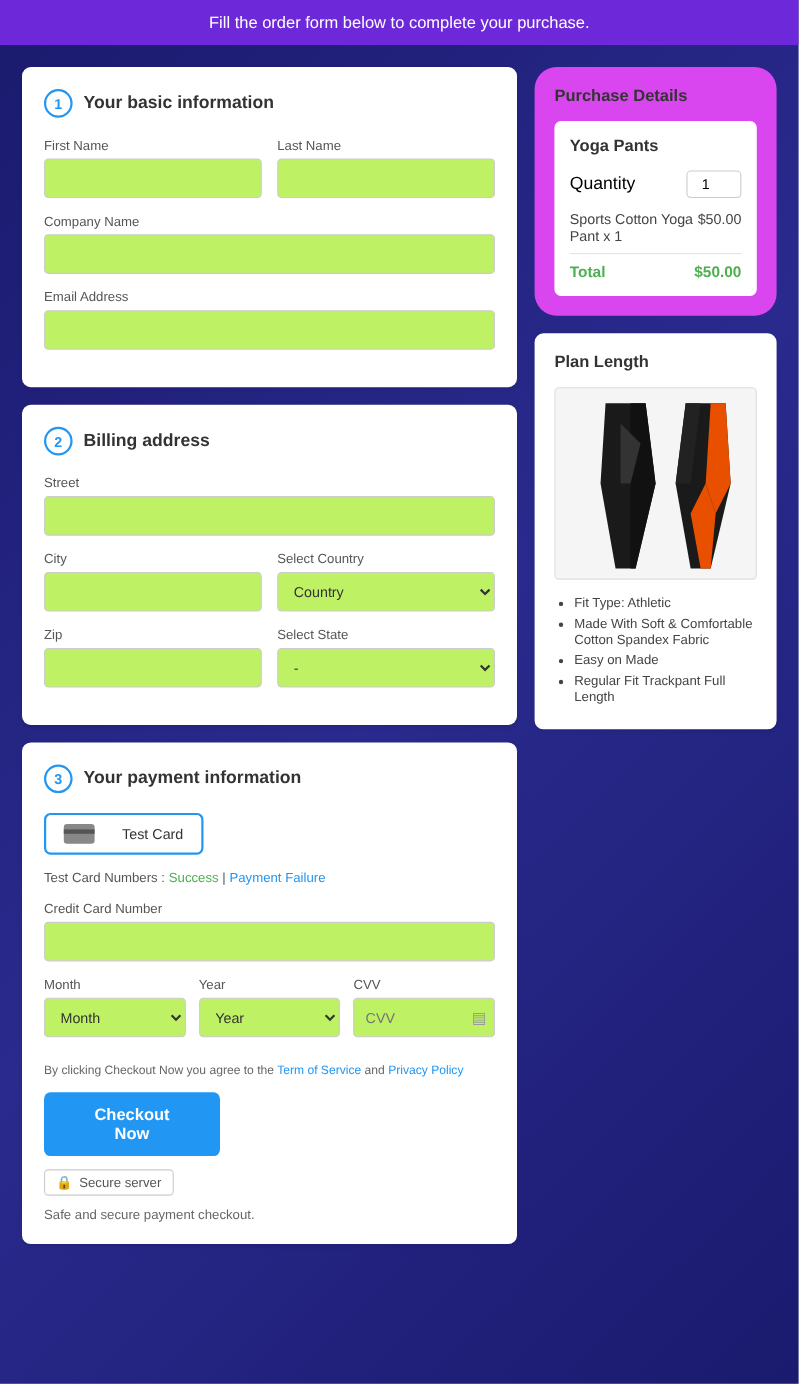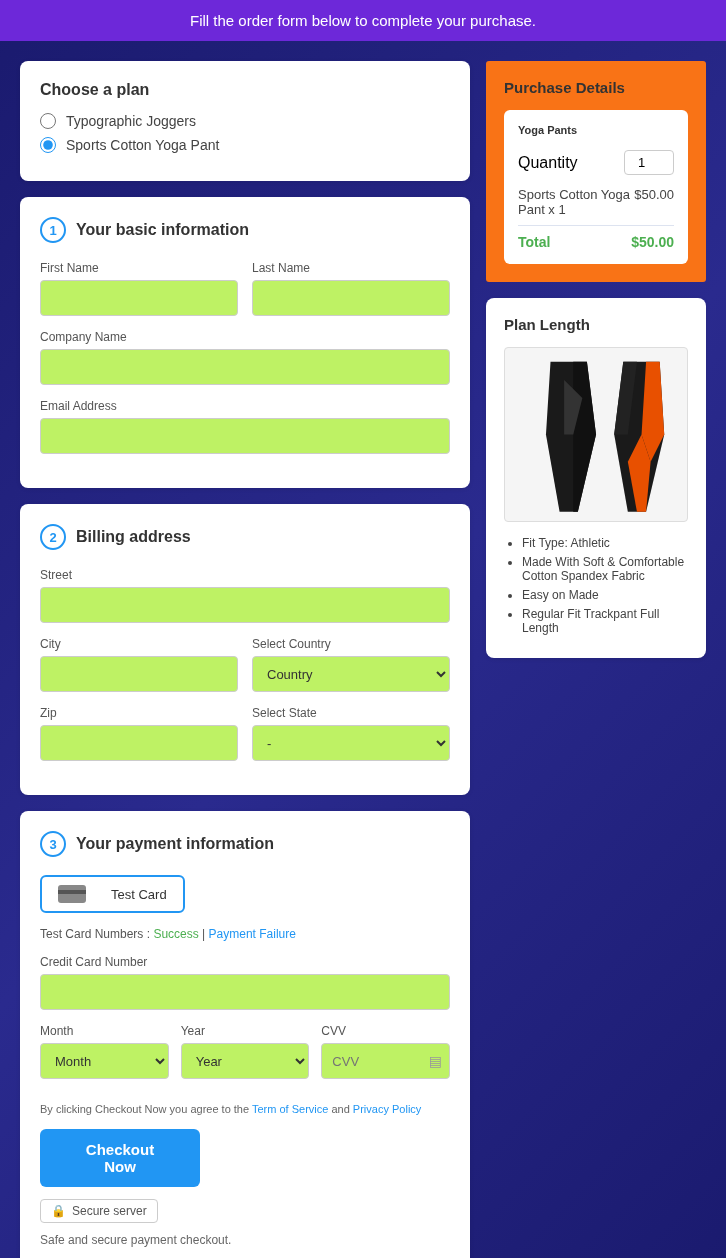--- a/index.html
+++ b/index.html
@@ -102,26 +102,26 @@
       border: 1px solid #ccc;
       border-radius: 4px;
       padding: 8px 10px;
       font-size: 13px;
       color: #333;
       background: #bef264;
       height: 36px;
     }
     .full-width { width: 100%; }
     .purchase-details-card {
-      background: #f97316;
-      border-radius: 3px;
+      background: #d946ef;
+      border-radius: 20px;
       padding: 18px;
     }
     .purchase-product-name {
-      font-size: 11px;
+      font-size: 15px;
       font-weight: 700;
       color: #333;
       margin-bottom: 14px;
     }
     .quantity-row {
       display: flex;
       justify-content: space-between;
       align-items: center;
       margin-bottom: 12px;
     }
@@ -281,31 +281,20 @@
 <body>
 
 <div class="top-banner">
   <span>Fill the order form below to complete your purchase.</span>
 </div>
 
 <div class="main-content">
 
   <div class="left-col">
 
-    <div class="card">
-      <div class="card-title">Choose a plan</div>
-      <div class="plan-option">
-        <input type="radio" name="plan" style="">
-        <span>Typographic Joggers</span>
-      </div>
-      <div class="plan-option">
-        <input type="radio" name="plan" checked="" style="">
-        <span>Sports Cotton Yoga Pant</span>
-      </div>
-    </div>
 
     <div class="card">
       <div class="section-header">
         <div class="section-number">1</div>
         <div class="section-title">Your basic information</div>
       </div>
       <div class="form-row">
         <div class="form-group">
           <label>First Name</label>
           <input type="text" style="">

